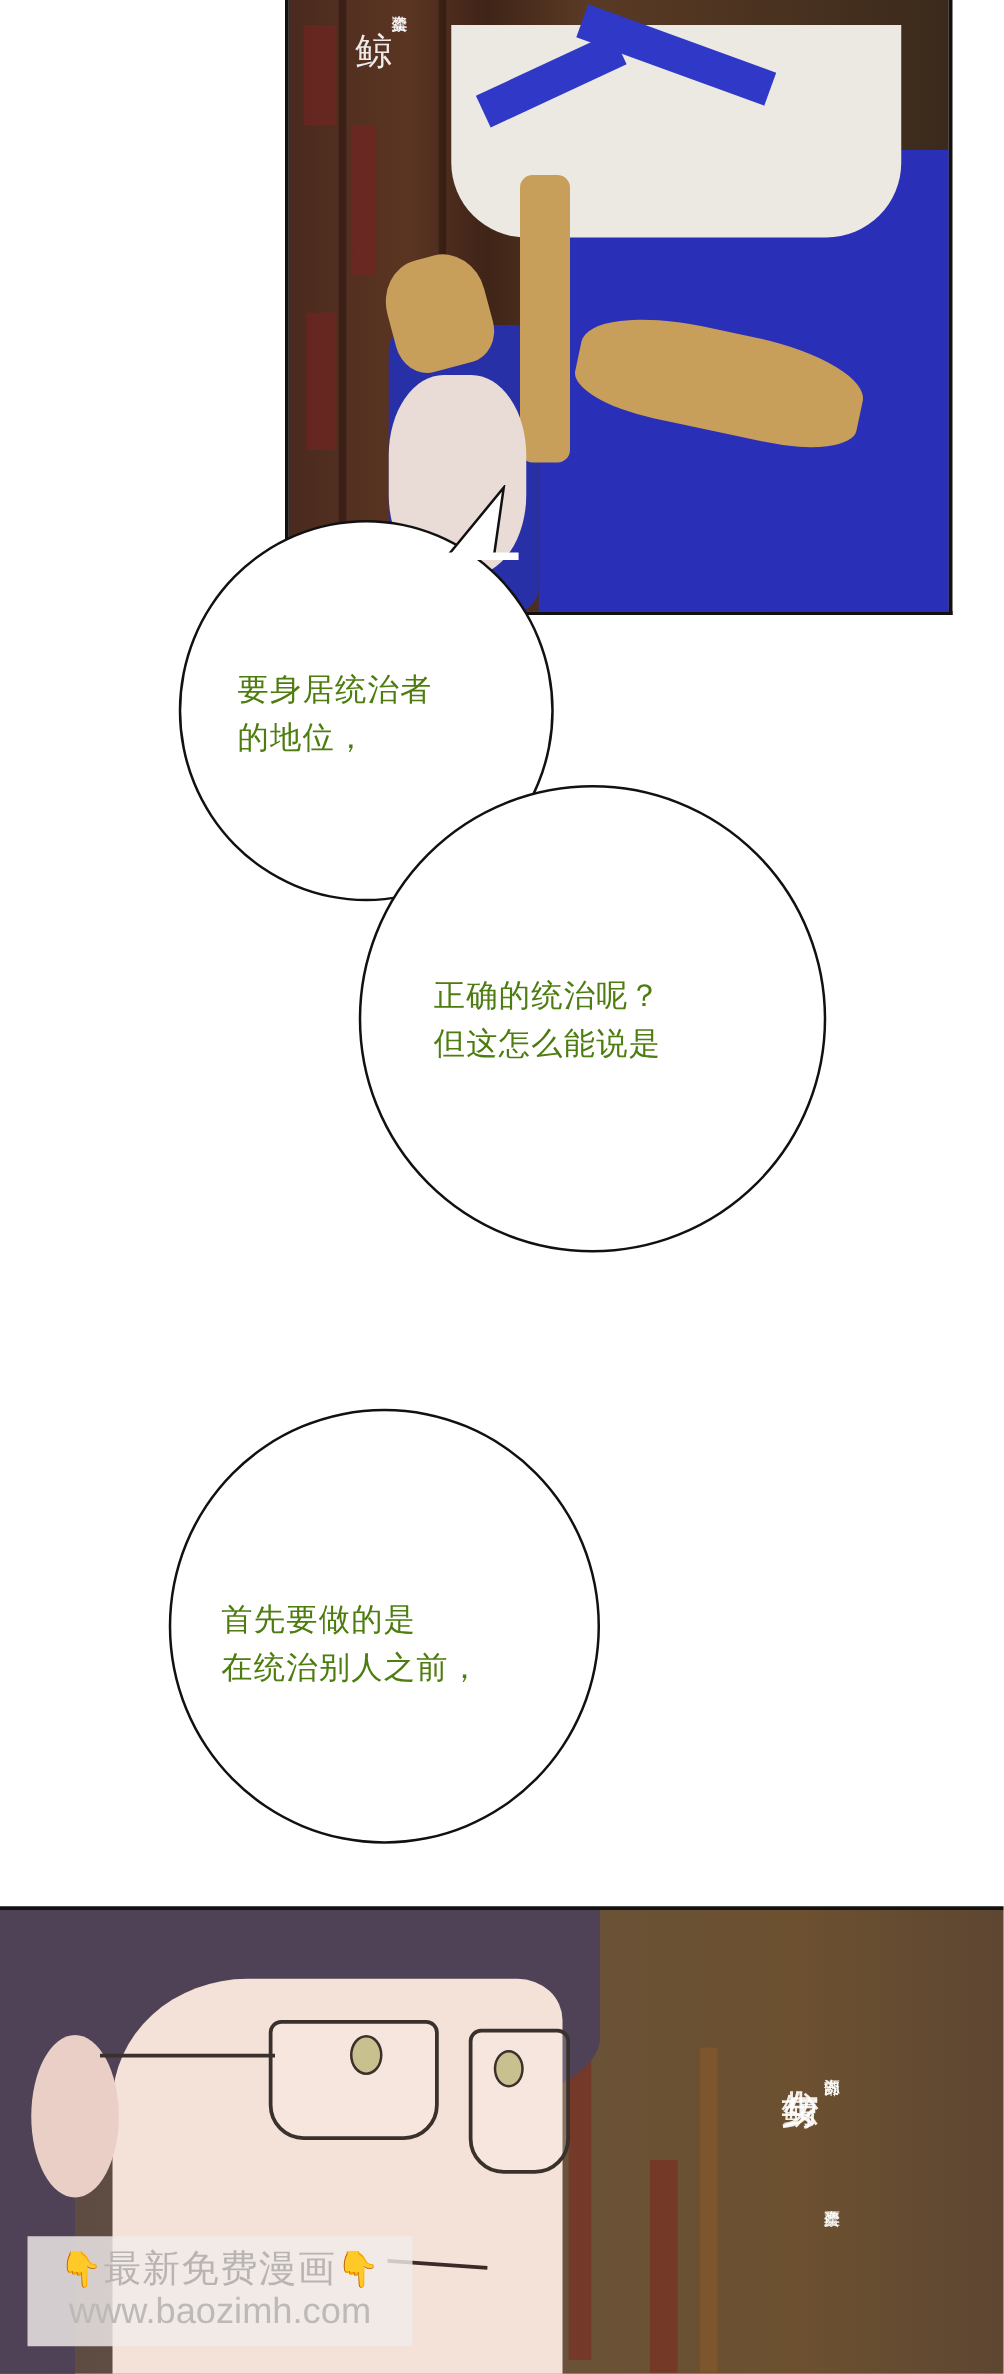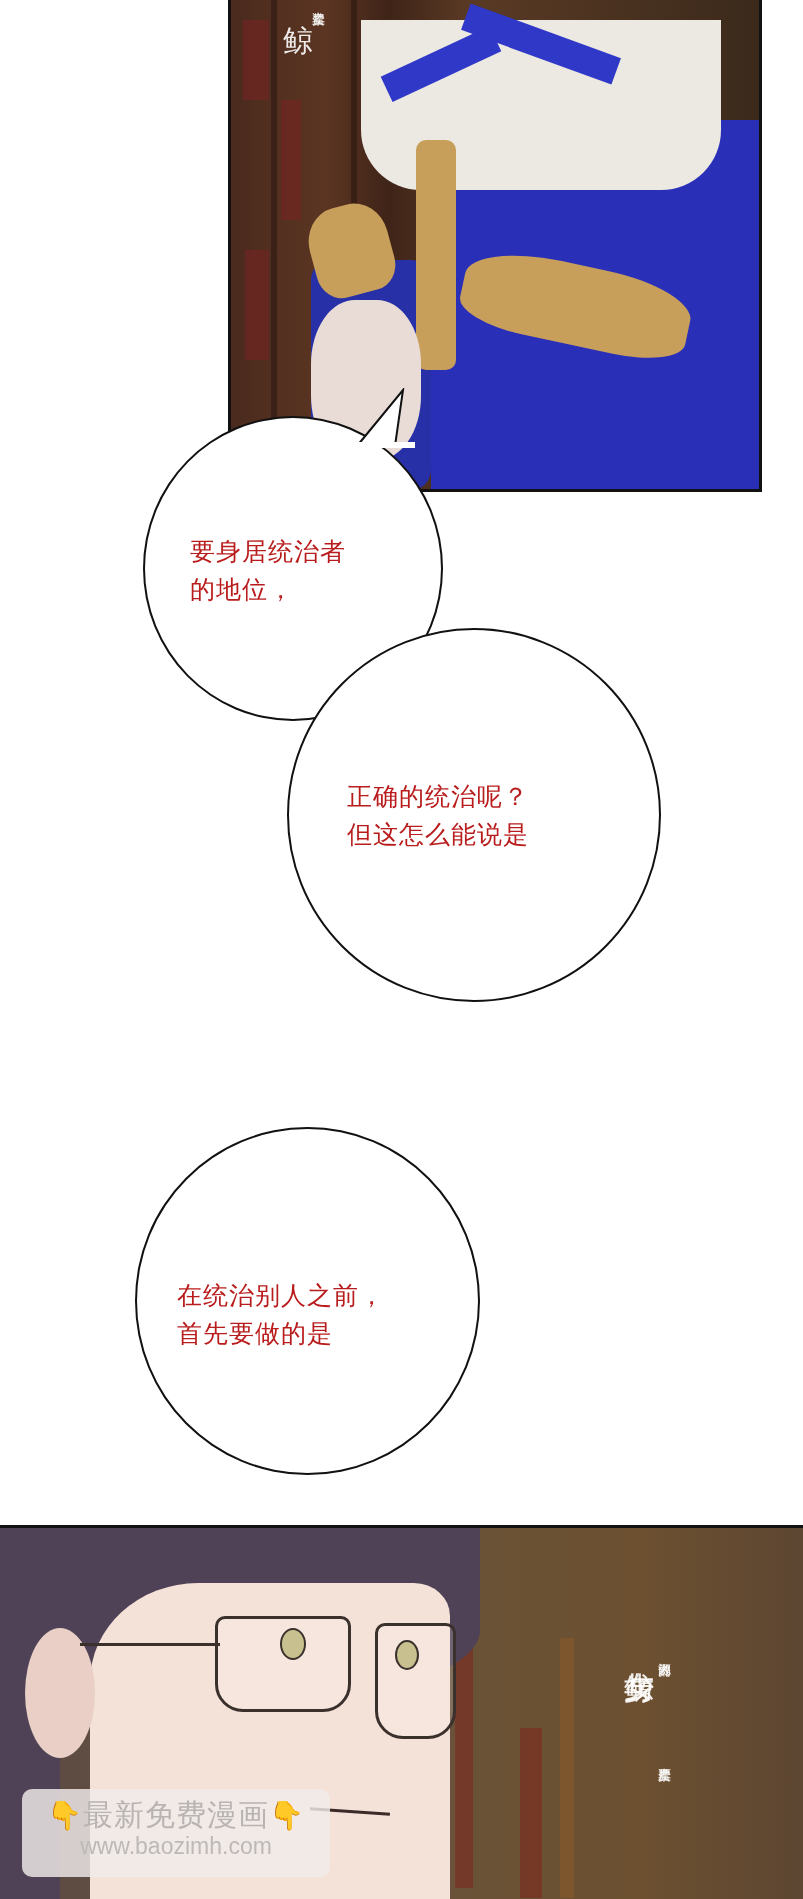--- a/index.html
+++ b/index.html
@@ -22,21 +22,21 @@
     .ruffle { position: absolute; background: #c89f5a; border-radius: 40% 40% 30% 30%; }
     .bow { position: absolute; background: #3038c8; }
     .hand { position: absolute; background: #e9dcd6; border-radius: 40%; }
 
     
     .bubble {
       position: absolute; background: #fff; border: 2px solid #111; border-radius: 50%;
       box-sizing: border-box;
     }
     .bubble-text {
-      position: absolute; font-size: 25px; line-height: 38px; color: #b91c1c;
+      position: absolute; font-size: 25px; line-height: 38px; color: #4d7c0f;
       letter-spacing: 1px; white-space: nowrap;
     }
 
     
     #panel-bottom {
       left: 0; top: 1525px; width: 803px; height: 374px;
       border-top: 3px solid #111;
       background: linear-gradient(90deg, #5b4a42 0%, #6b5346 45%, #6a5236 60%, #6c5030 80%, #5d4632 100%);
     }
     .hair { position: absolute; background: #4f4256; }
@@ -52,29 +52,29 @@
       position: absolute; color: rgba(255,255,255,0.85); font-size: 13px; line-height: 15px;
       writing-mode: vertical-rl;
     }
     .wm-logo {
       position: absolute; color: rgba(255,255,255,0.9); font-size: 30px; line-height: 38px;
       writing-mode: vertical-rl;
     }
 
     #promo-banner {
       position: absolute; left: 22px; top: 1789px; width: 308px; height: 88px;
-      background: rgba(240,236,234,0.82); border-radius: 10px;
+      background: rgba(240,236,234,0.82); border-radius: 0;
     }
     .promo-line1 {
       position: absolute; left: 0; top: 6px; width: 100%; text-align: center;
       font-size: 30px; color: #b9b4b3; letter-spacing: 1px;
     }
     .promo-line2 {
       position: absolute; left: 0; top: 44px; width: 100%; text-align: center;
-      font-size: 23px; color: #bdb9b8; font-family: "Liberation Sans", sans-serif;
+      font-size: 29px; color: #bdb9b8; font-family: "Liberation Sans", sans-serif;
     }
     .pointer { color: #f2b81c; font-size: 28px; }
   </style>
 </head>
 <body>
 
 <div id="panel-top" class="panel">
   <div class="shelf-line" style="left:40px"></div>
   <div class="shelf-line" style="left:120px"></div>
   <div class="book" style="left:12px; top:20px; width:26px; height:80px"></div>
@@ -113,22 +113,22 @@
 
 <div class="bubble" style="left:287px; top:628px; width:374px; height:374px">
   <div class="bubble-text" style="left:58px; top:148px">
     <div>正确的统治呢？</div>
     <div>但这怎么能说是</div>
   </div>
 </div>
 
 <div class="bubble" style="left:135px; top:1127px; width:345px; height:348px">
   <div class="bubble-text" style="left:40px; top:148px">
+    <div>首先要做的是</div>
     <div>在统治别人之前，</div>
-    <div>首先要做的是</div>
   </div>
 </div>
 
 <div id="panel-bottom" class="panel">
   <div class="book2" style="left:455px; top:60px; width:18px; height:300px"></div>
   <div class="book2" style="left:520px; top:200px; width:22px; height:170px"></div>
   <div class="book2" style="left:560px; top:110px; width:14px; height:260px; background:#8a5a2a"></div>
 
   <div class="hair" style="left:0; top:0; width:480px; height:170px; border-radius:0 0 40% 0"></div>
   <div class="hair" style="left:0; top:0; width:60px; height:374px"></div>

